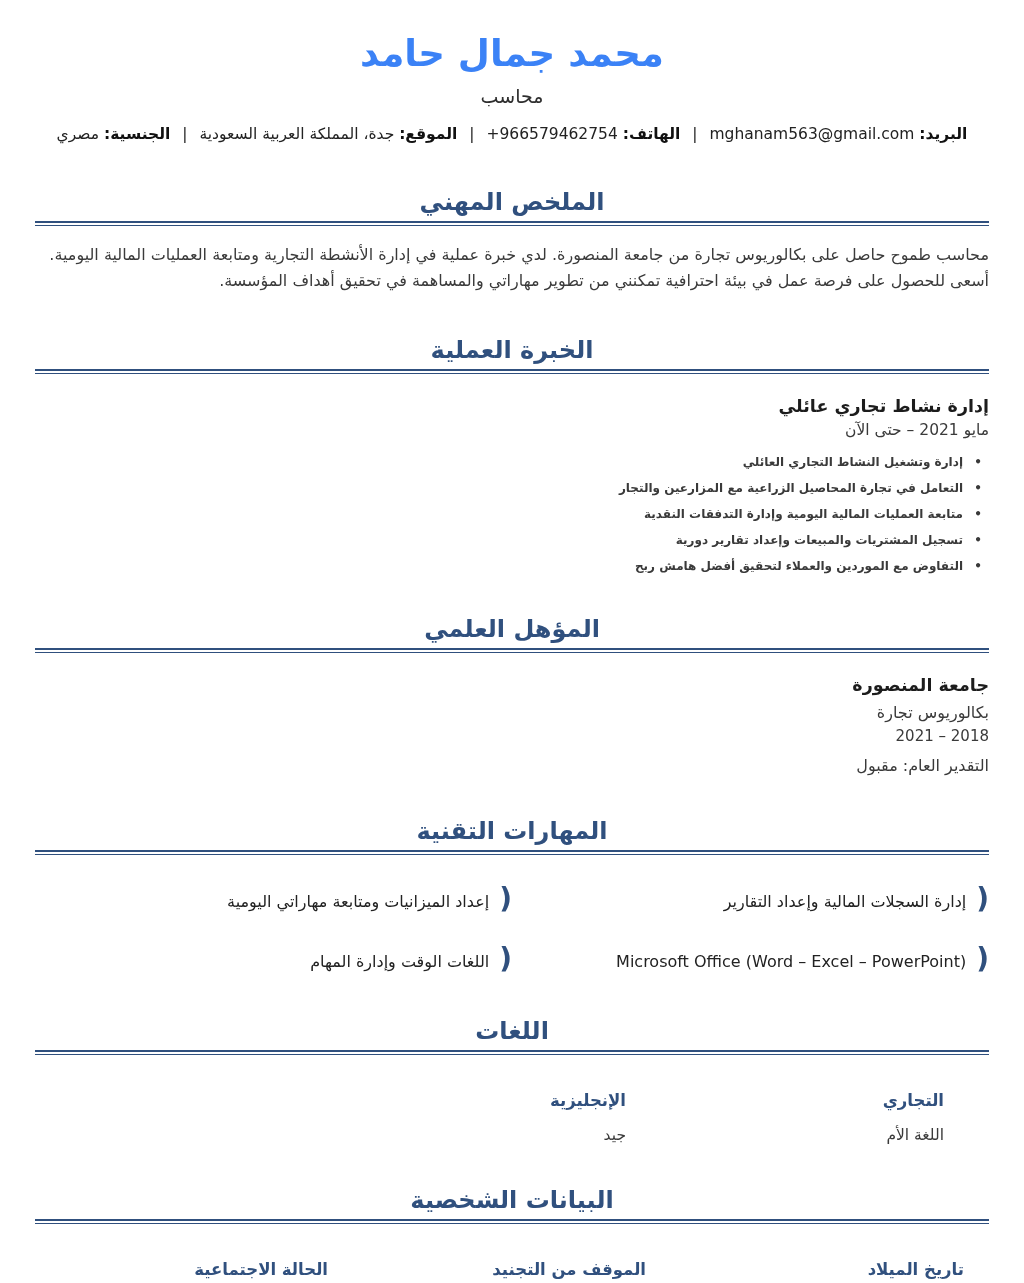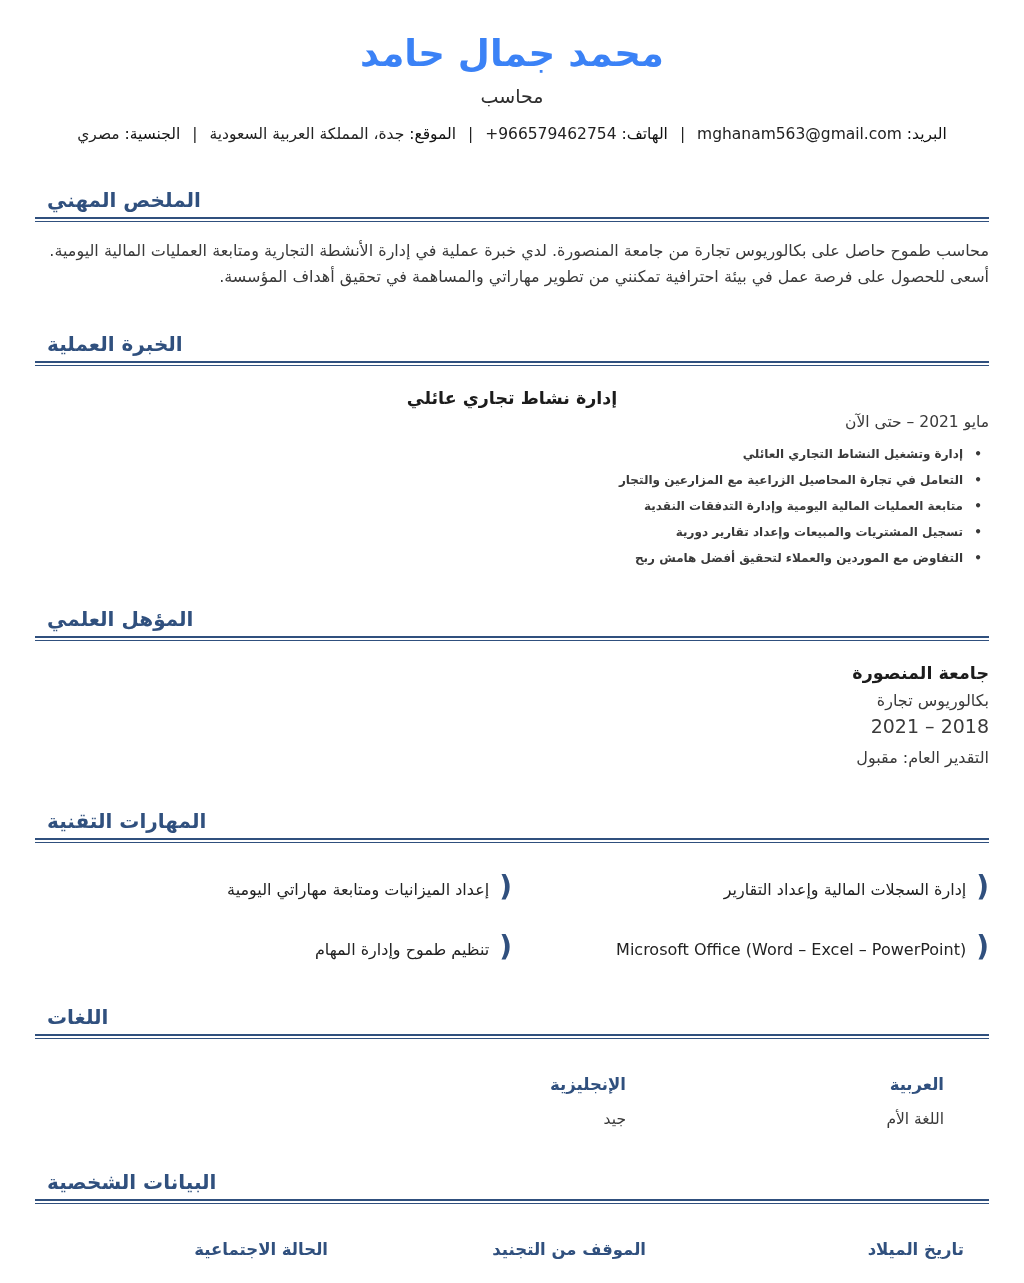--- a/index.html
+++ b/index.html
@@ -37,51 +37,50 @@
     font-size:19px;
     color:#2e2e2e;
   }
   .contact-line{
     margin-top:16px;
     text-align:center;
     font-size:15.5px;
     color:#222;
     line-height:1.5;
   }
-  .contact-line .lbl{font-weight:400;color:#111;}
+  .contact-line .lbl{font-weight:700;color:#111;}
   .contact-line .sep{margin:0 7px;color:#222;}
   
   .section{margin-top:42px;}
   .section-heading{
-    margin:0 12px 5px;
-    font-size:20px;
-    font-weight:700;
-    color:var(--accent);
-    text-align:left;
+    margin:0 4px 5px;
+    font-size:24px;
+    font-weight:700;
+    color:var(--accent);
+    text-align:center;
   }
   .rule{
     border-top:2px solid var(--accent);
     border-bottom:1px solid var(--accent);
     height:5px;
   }
   
   .summary-text{
     margin-top:16px;
     font-size:16px;
     line-height:1.62;
     text-align:right;
     color:var(--body-text);
   }
   
   .job-title{
     margin-top:22px;
     font-size:17.5px;
     font-weight:700;
     color:#1c1c1c;
-    text-align:center;
   }
   .job-period{
     margin-top:5px;
     font-size:15.5px;
     color:var(--body-text);
   }
   ul.bullets{
     list-style:none;
     margin:16px 0 0;
     padding:0;
@@ -102,21 +101,21 @@
     color:var(--body-text);
   }
   
   .edu-university{
     margin-top:22px;
     font-size:17.5px;
     font-weight:700;
     color:#1c1c1c;
   }
   .edu-degree{margin-top:8px;font-size:16px;}
-  .edu-period{margin-top:5px;font-size:19px;}
+  .edu-period{margin-top:5px;font-size:15px;}
   .edu-grade{margin-top:11px;font-size:16px;}
   
   .skills-grid{
     display:grid;
     grid-template-columns:1fr 1fr;
     row-gap:32px;
     margin-top:32px;
   }
   .skill-item{
     display:flex;
@@ -225,31 +224,31 @@
       <div class="skill-item">
         <span class="skill-bracket">(</span>
         <span>إعداد الميزانيات ومتابعة مهاراتي اليومية</span>
       </div>
       <div class="skill-item">
         <span class="skill-bracket">(</span>
         <span>Microsoft Office (Word – Excel – PowerPoint)</span>
       </div>
       <div class="skill-item">
         <span class="skill-bracket">(</span>
-        <span>تنظيم طموح وإدارة المهام</span>
+        <span>اللغات الوقت وإدارة المهام</span>
       </div>
     </div>
   </section>
 
   <section class="section">
     <h2 class="section-heading">اللغات</h2>
     <div class="rule"></div>
     <div class="lang-grid">
       <div class="lang-cell">
-        <div class="lang-name">العربية</div>
+        <div class="lang-name">التجاري</div>
         <div class="lang-level">اللغة الأم</div>
       </div>
       <div class="lang-cell">
         <div class="lang-name">الإنجليزية</div>
         <div class="lang-level">جيد</div>
       </div>
       <div class="lang-cell"></div>
     </div>
   </section>
 

